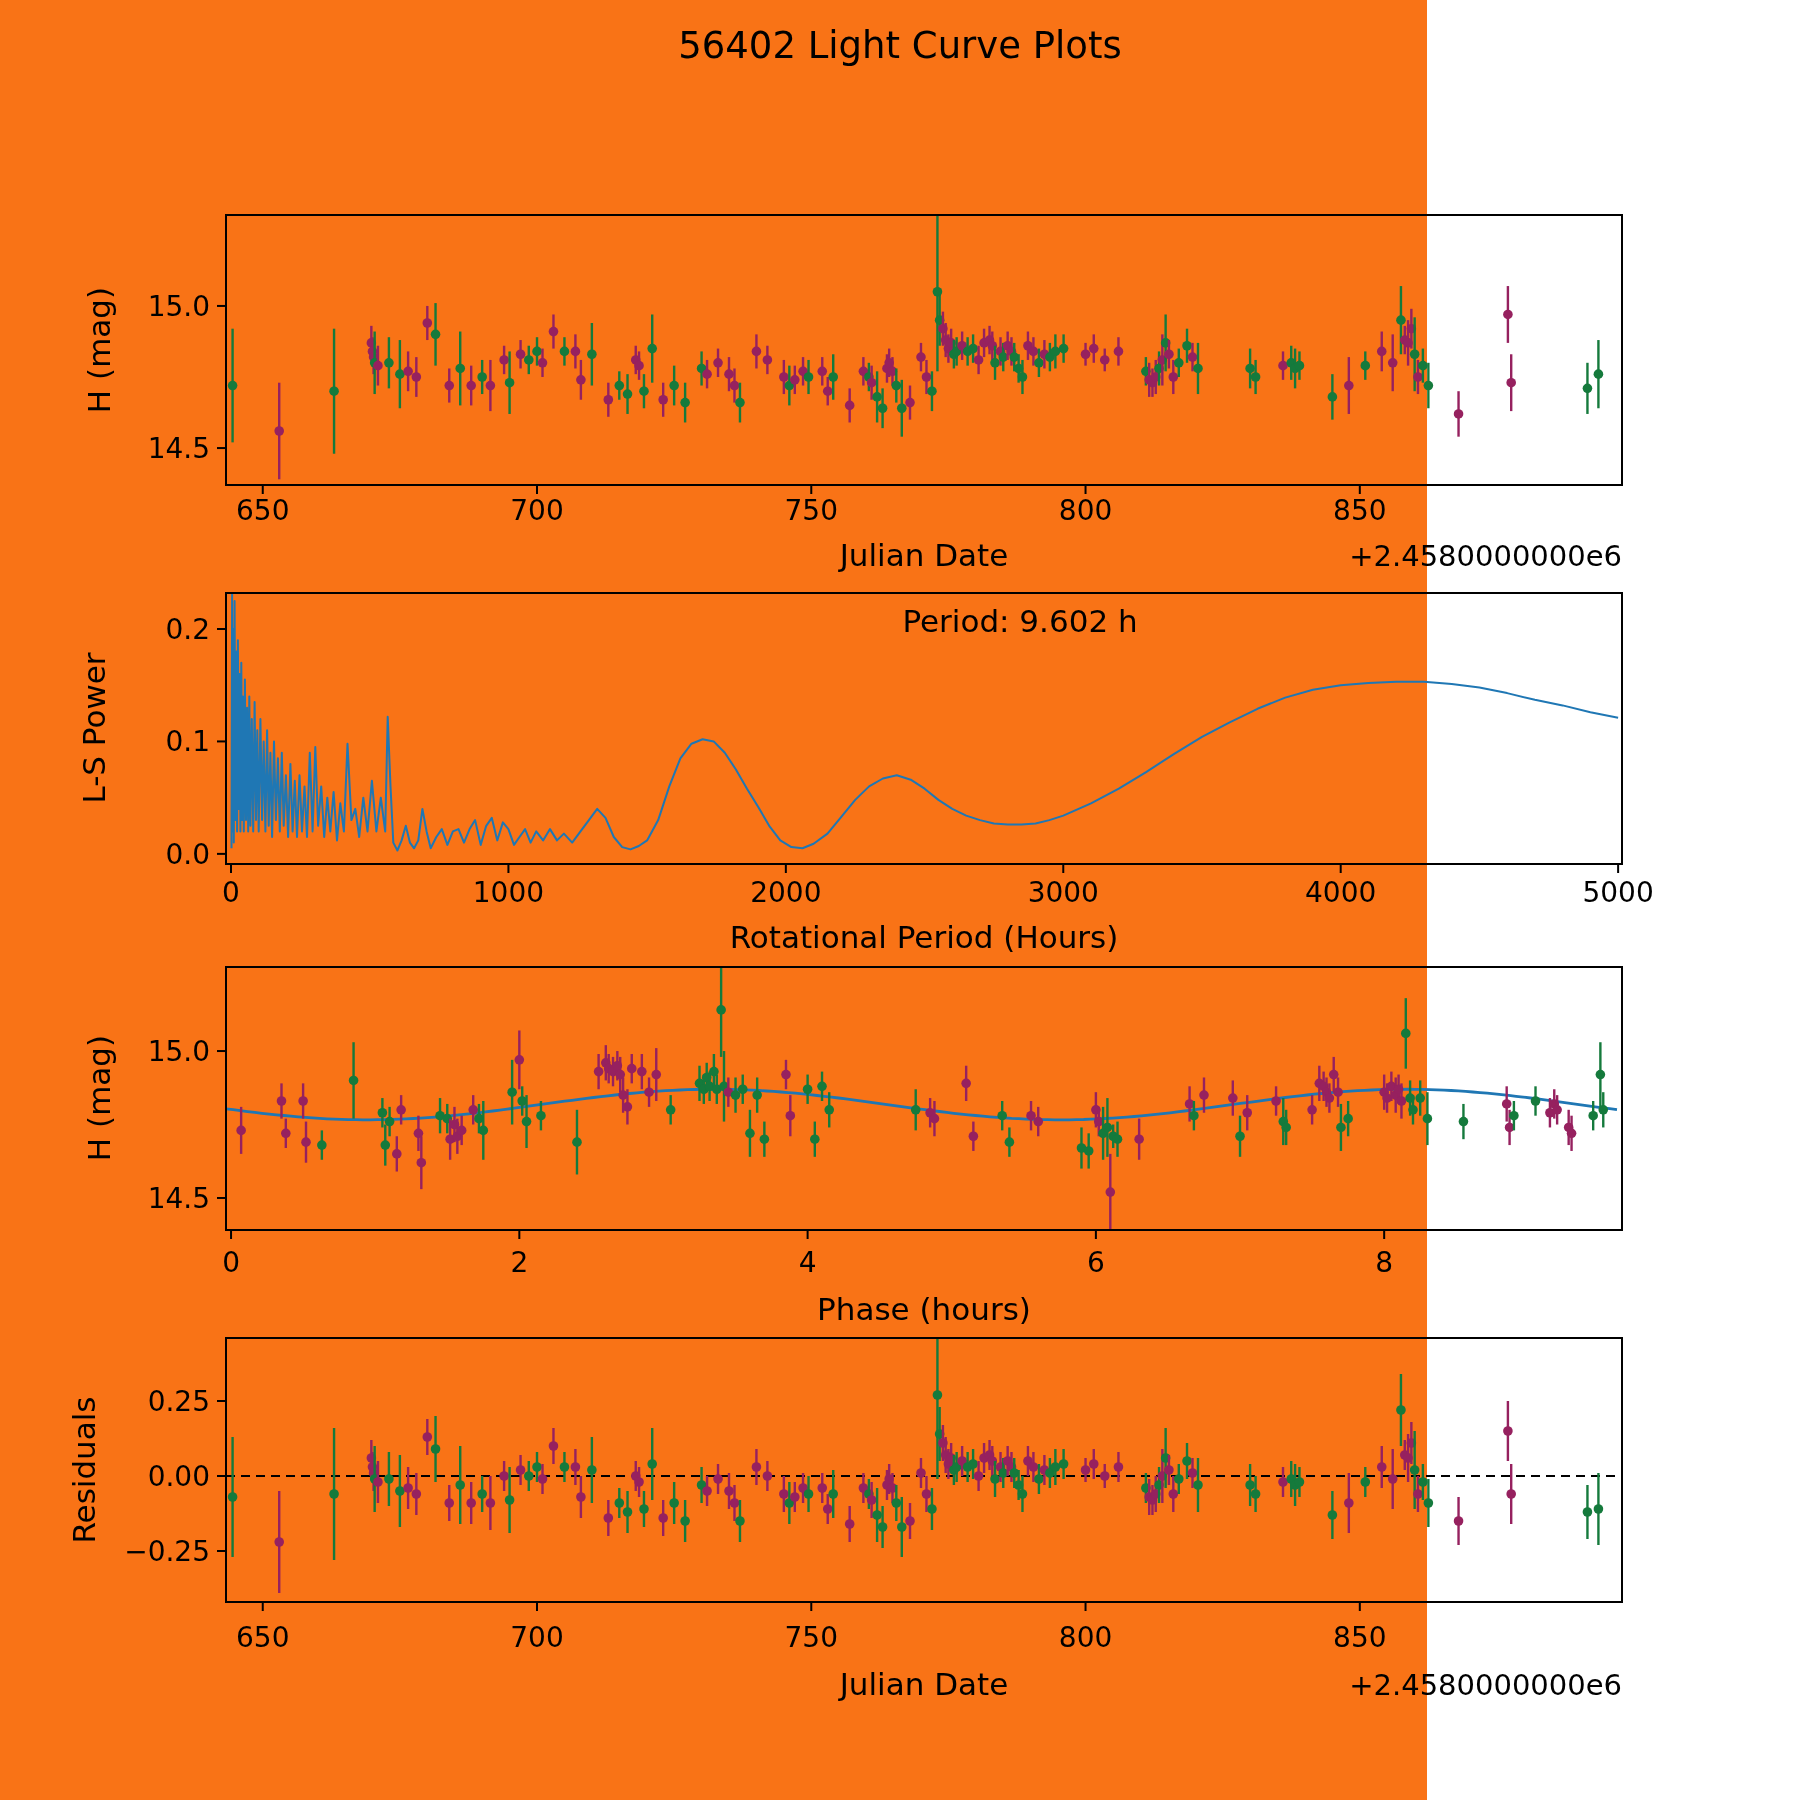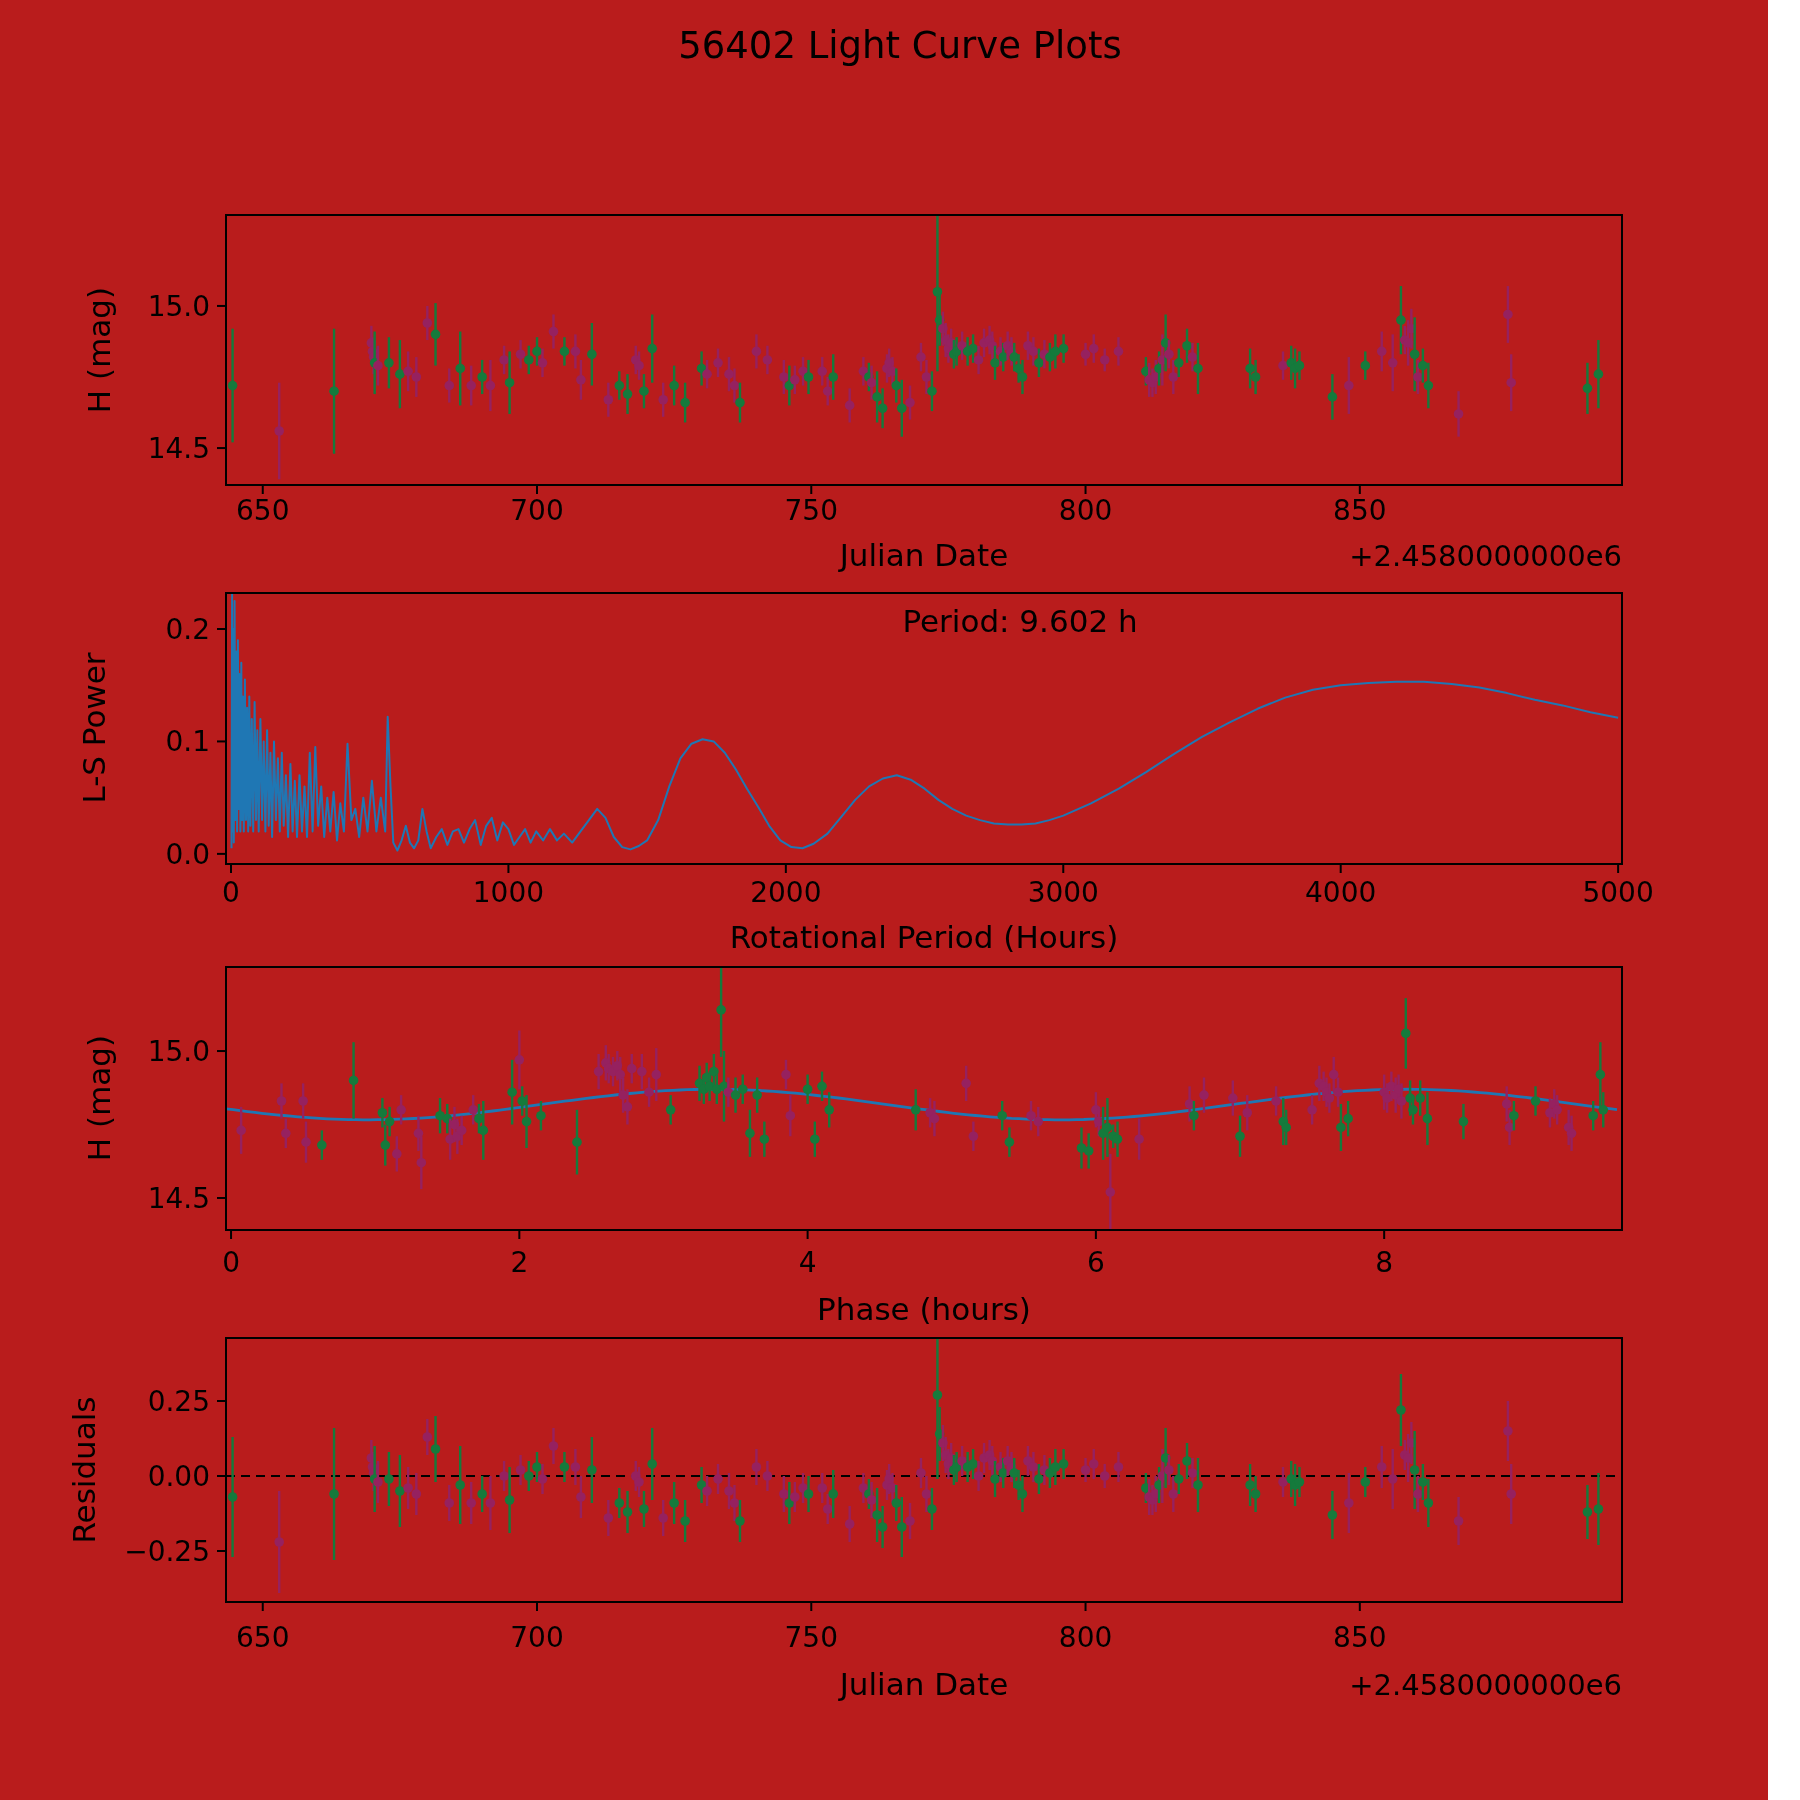--- a/index.html
+++ b/index.html
@@ -1,16 +1,16 @@
 <!DOCTYPE html>
 <html><head>
 <meta charset="utf-8">
 <style>
   html,body{margin:0;padding:0;background:#ffffff;}
-  #fig{width:1768px;height:1800px;position:relative;background:#b91c1c;
+  #fig{width:1427px;height:1800px;position:relative;background:#f97316;
        font-family:"DejaVu Sans",sans-serif;}
   svg{display:block;}
   text{fill:#000000;}
   .title{font-size:37px;}
   .axlabel{font-size:31px;}
   .ticklabel{font-size:28px;}
   .offset{font-size:29px;}
   .annot{font-size:31px;}
 </style>
 </head>

